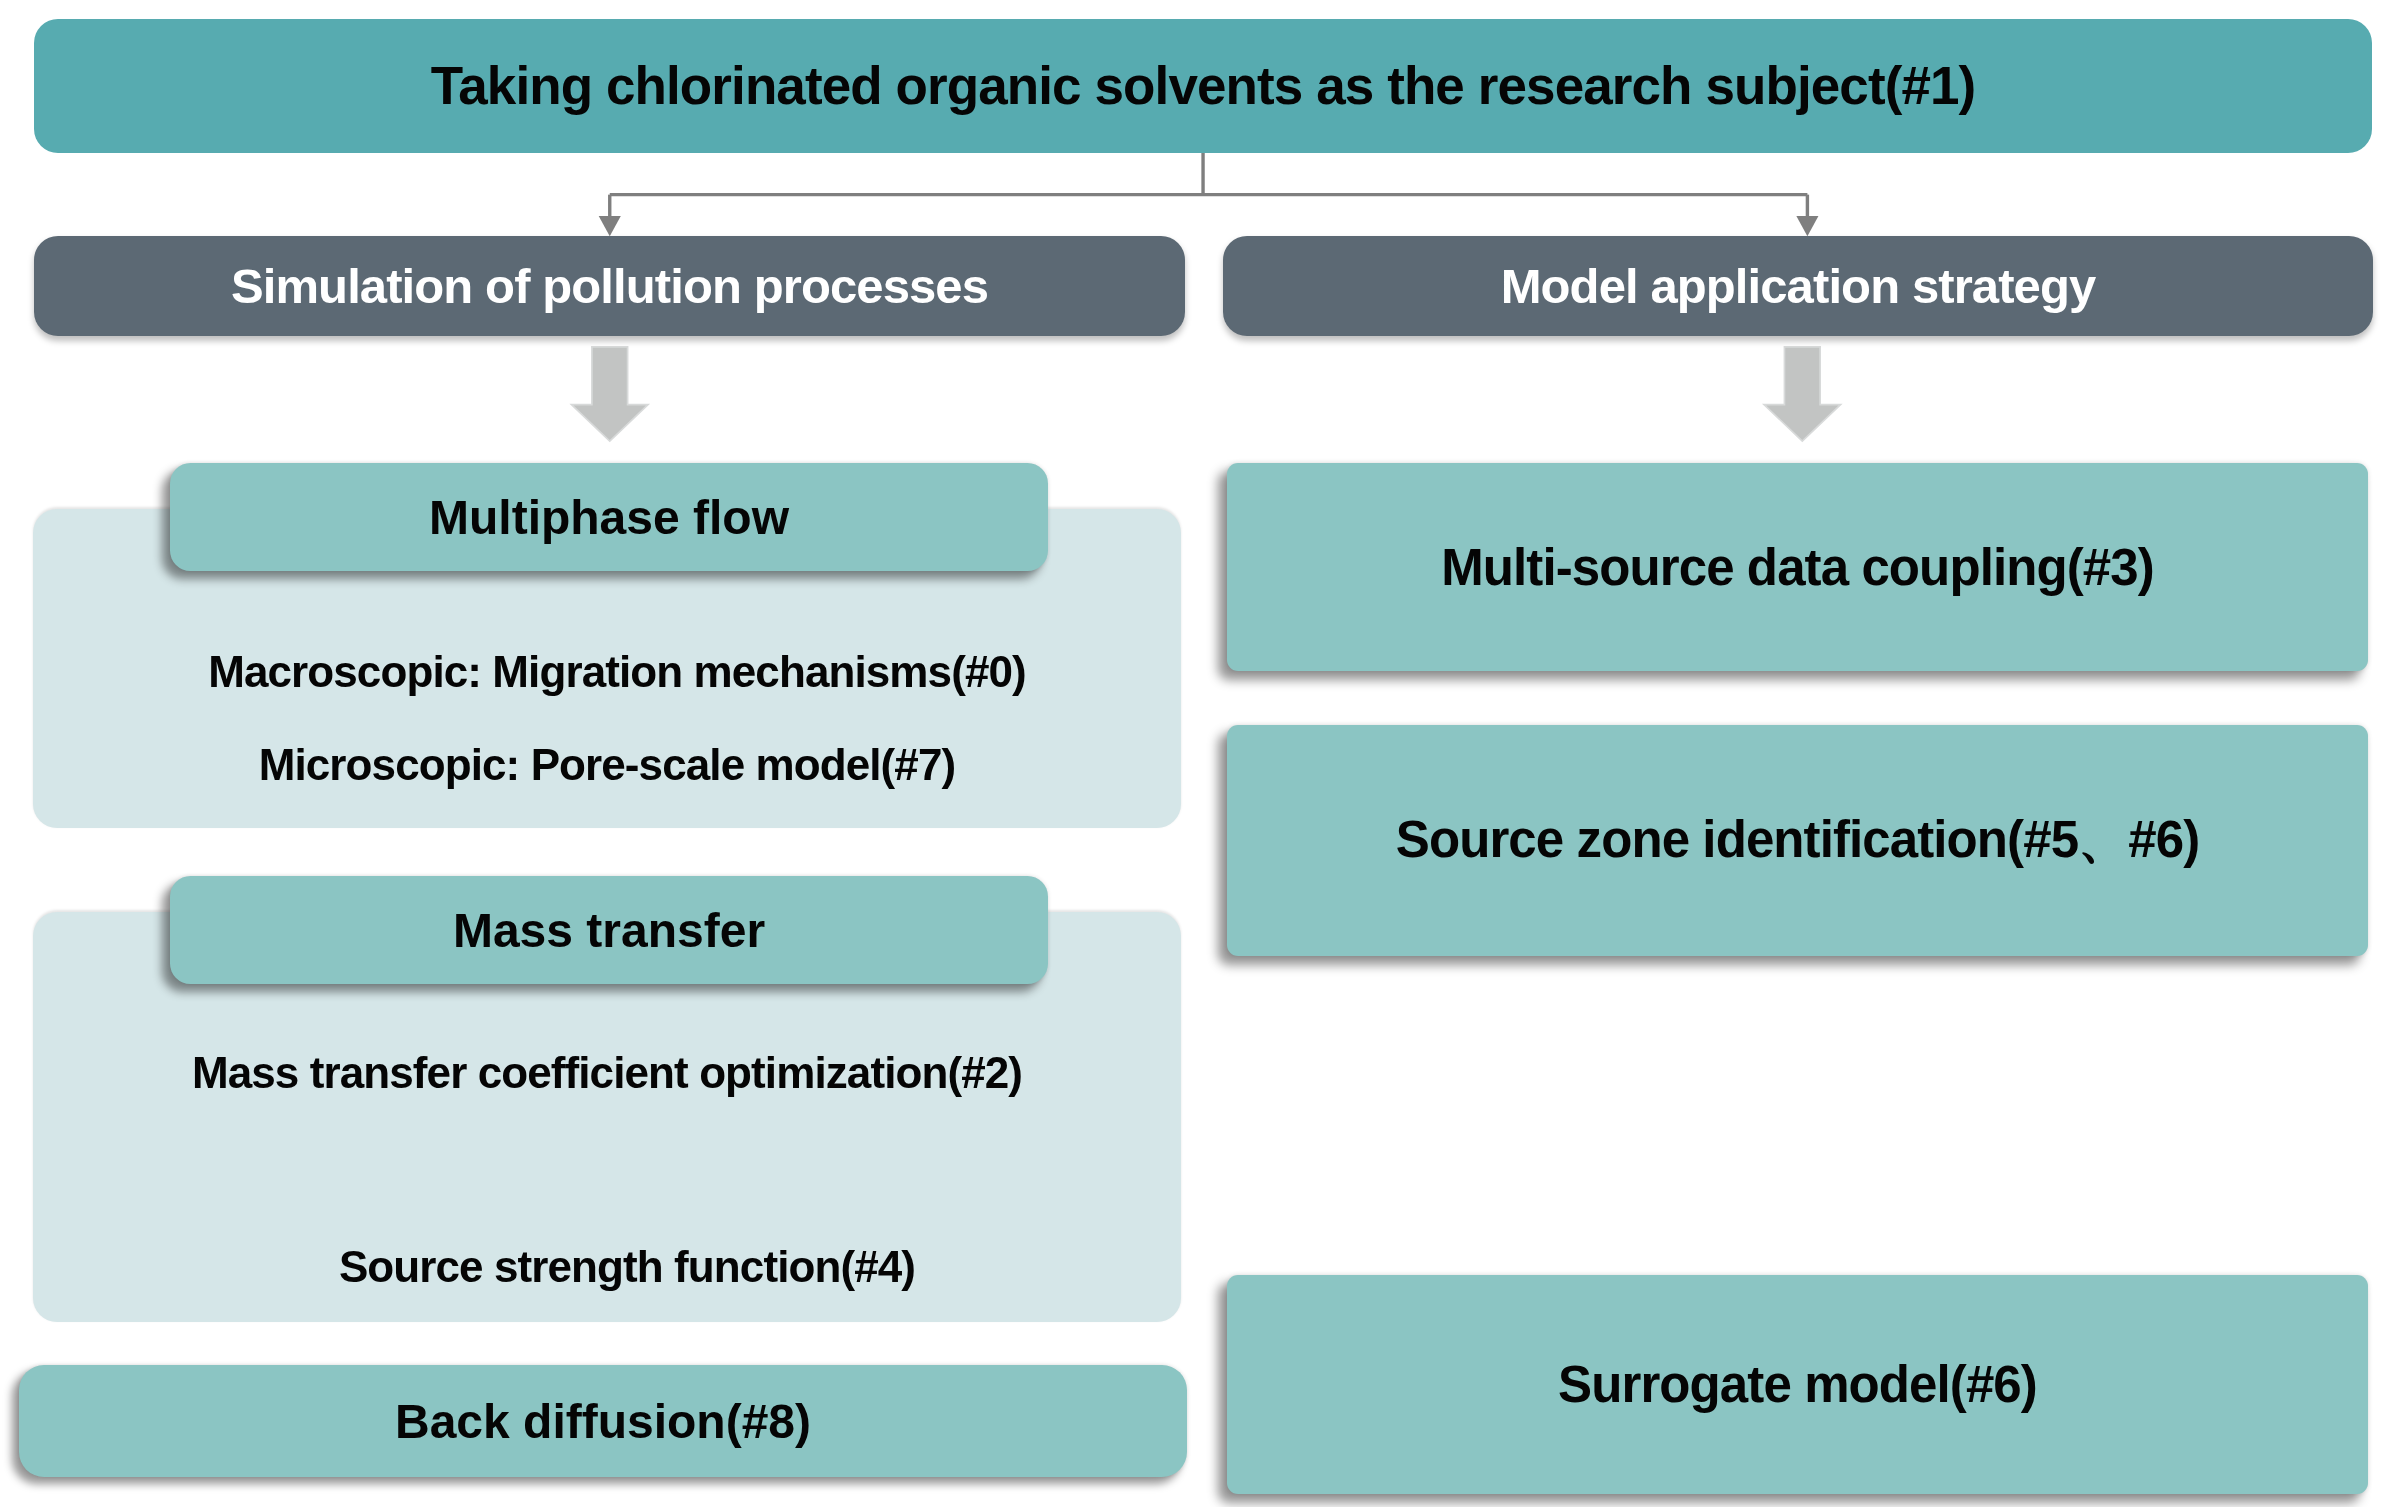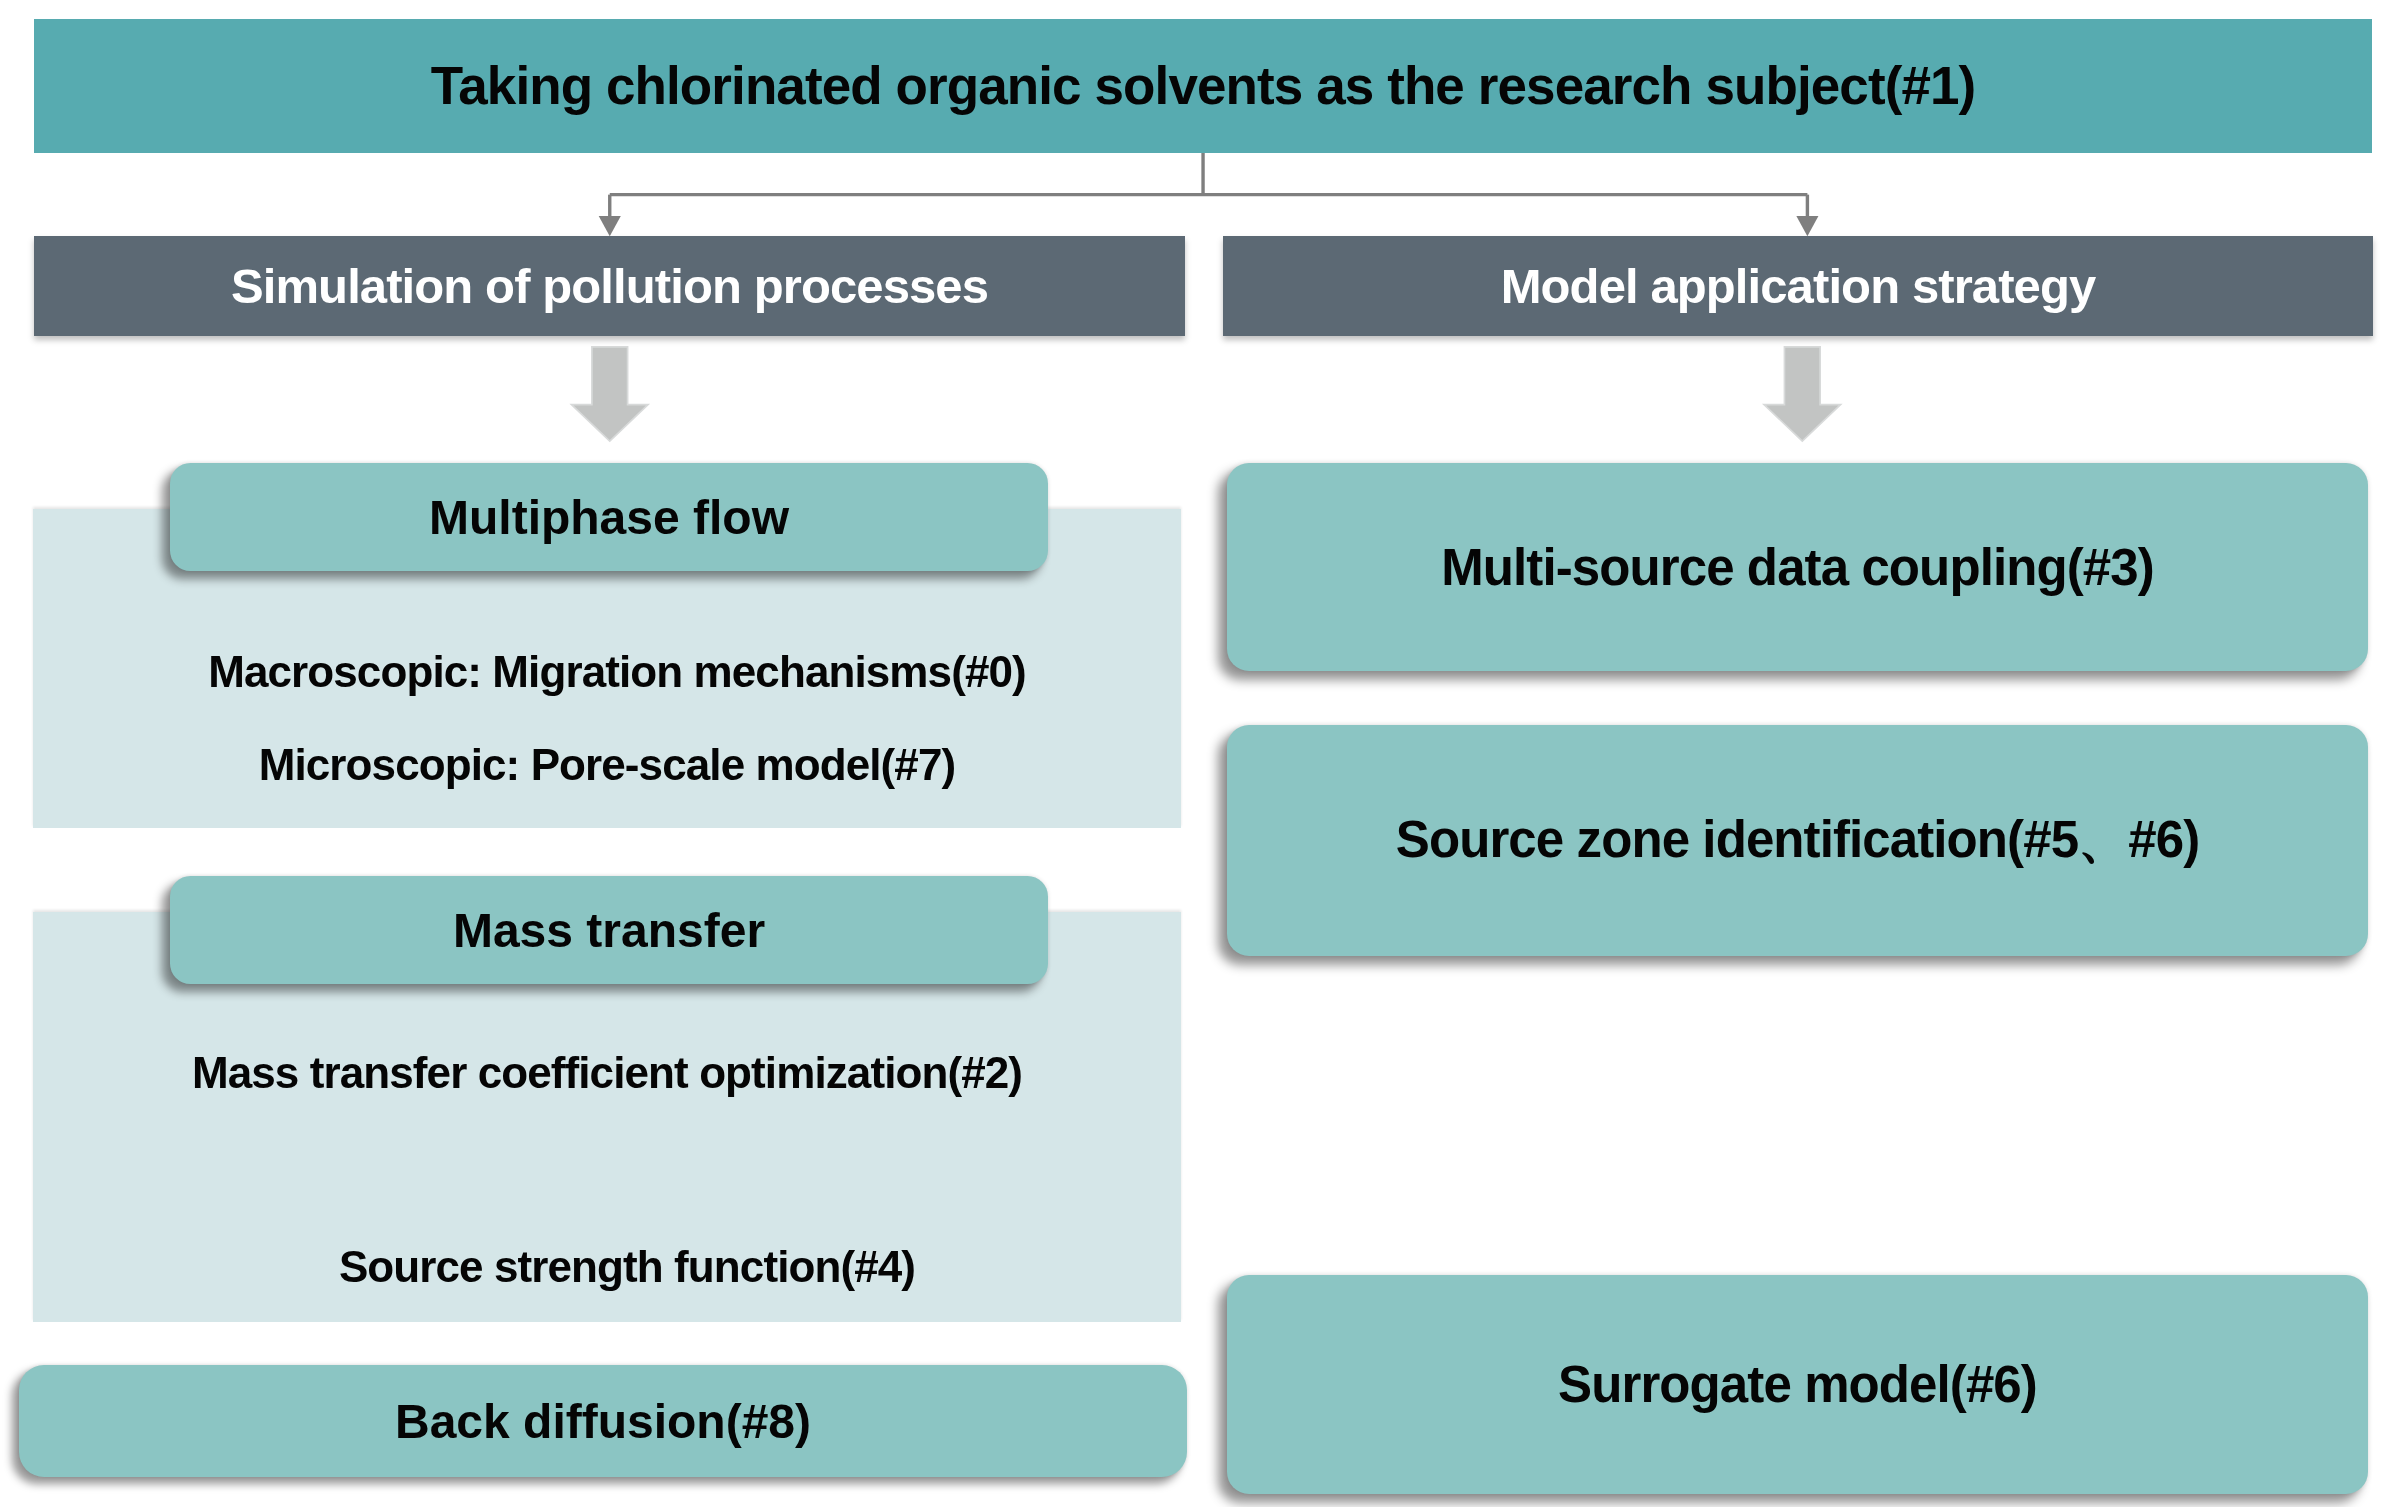--- a/index.html
+++ b/index.html
@@ -5,21 +5,21 @@
   html,body{margin:0;padding:0;background:#ffffff;}
   #canvas{
     position:relative;
     width:2401px;
     height:1508px;
     background:#ffffff;
     font-family:"Liberation Sans", sans-serif;
     font-weight:bold;
     overflow:hidden;
   }
-  .abs{position:absolute;box-sizing:border-box;}
+  .abs{position:absolute;box-sizing:border-box;border-radius:24px;}
   .center{display:flex;align-items:center;justify-content:center;text-align:center;}
 
   
   .banner{
     left:34px;top:18.7px;width:2338px;height:134px;
     background:#57ABB0;color:#050505;font-size:53px;letter-spacing:-0.9px;
   }
 
   
   .branch-header{
@@ -55,21 +55,21 @@
   
   .back-box{
     left:19px;top:1365px;width:1168px;height:112px;
     background:#8BC5C3;border-radius:25px;color:#050505;font-size:48px;
     box-shadow:-6.8px 6.8px 8.5px rgba(0,0,0,0.40), 0 0 4.3px rgba(0,0,0,0.12);
   }
 
   
   .right-box{
     left:1227px;width:1141px;
-    background:#8BC5C3;border-radius:22px;color:#050505;font-size:51px;letter-spacing:-0.9px;
+    background:#8BC5C3;border-radius:11px;color:#050505;font-size:51px;letter-spacing:-0.9px;
     box-shadow:-8.5px 8.5px 11px rgba(0,0,0,0.42), 0 0 5.1px rgba(0,0,0,0.12);
     text-align:right;
   }
   .right-box.r1{top:463px;height:208px;}
   .right-box.r2{top:725px;height:231px;}
   .right-box.r3{top:1002px;height:209px;}
   .right-box.r4{top:1275px;height:219px;}
 
   svg.overlay{position:absolute;left:0;top:0;pointer-events:none;}
 </style>

